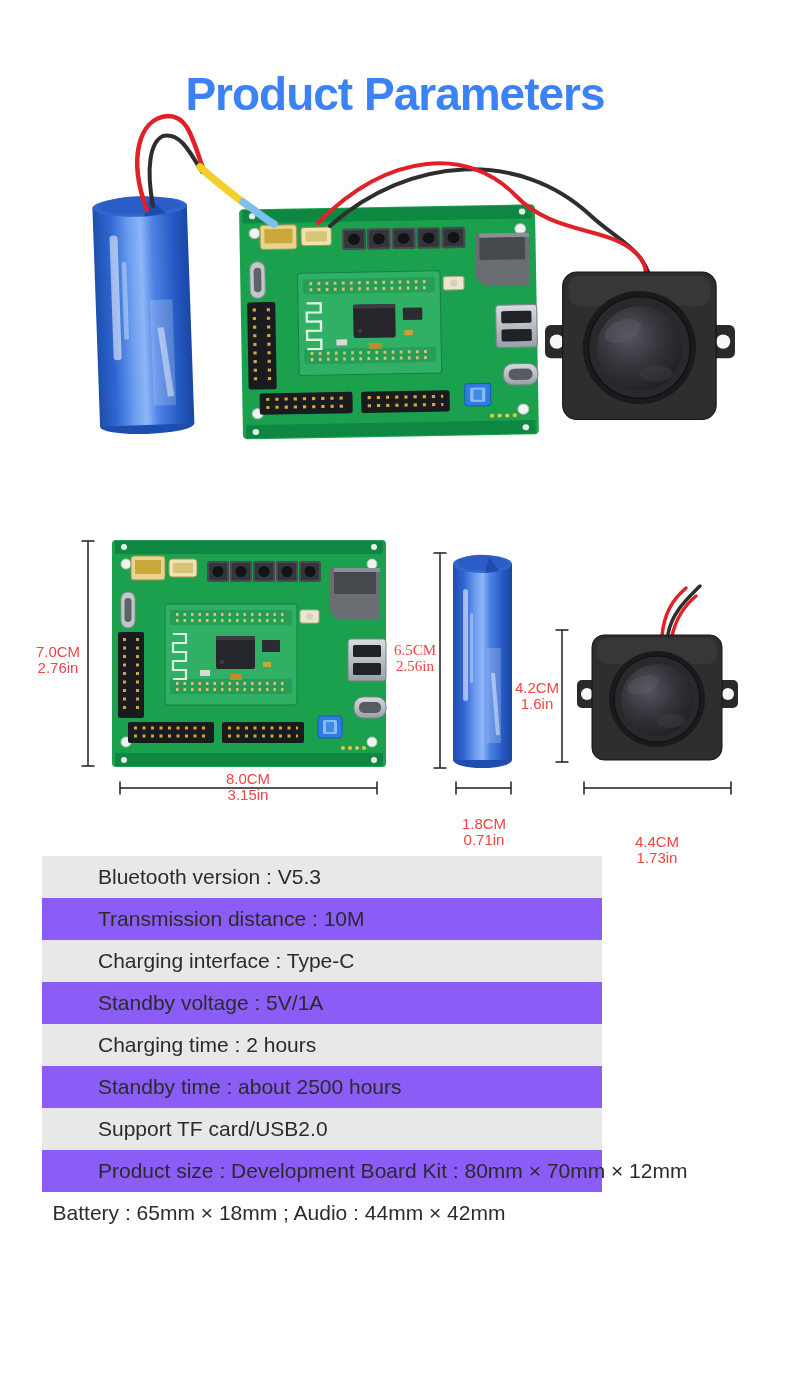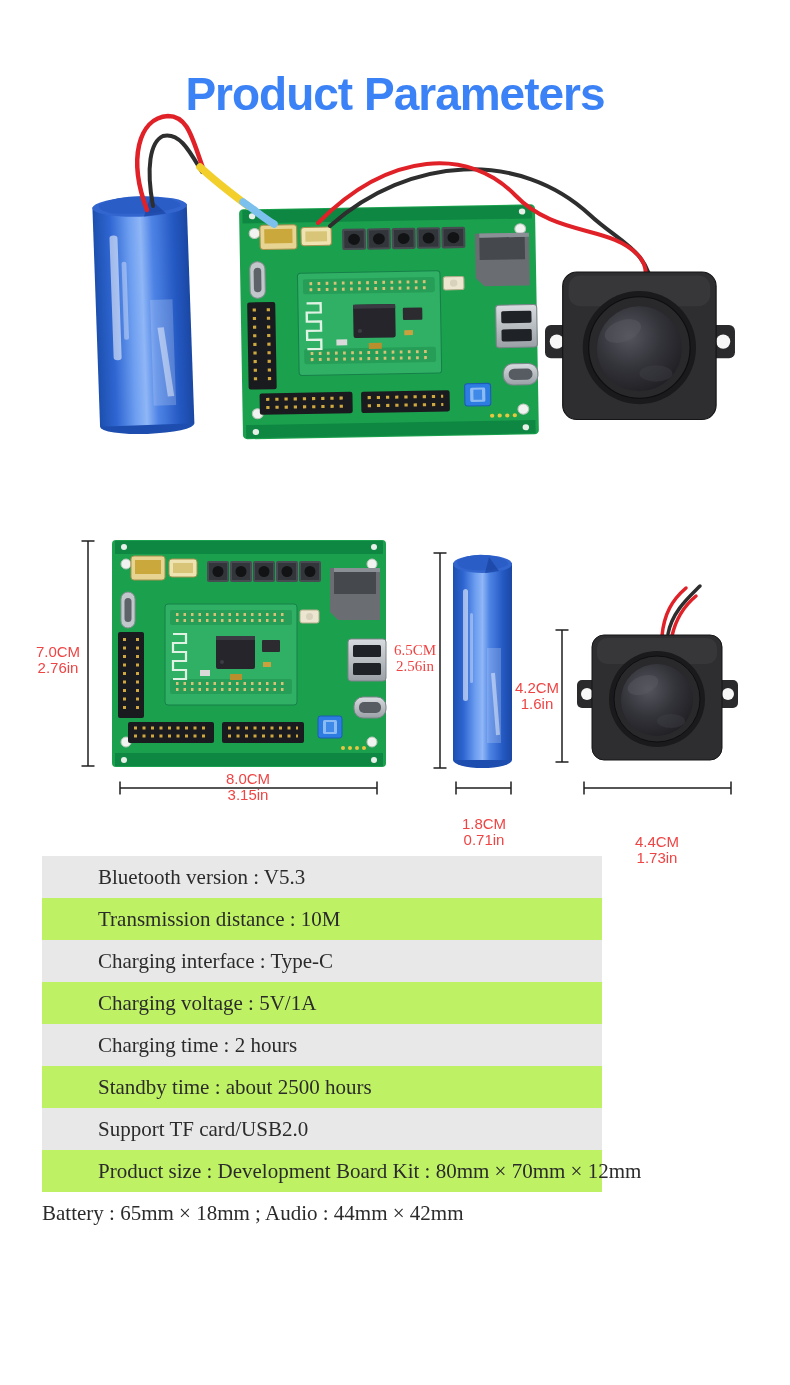--- a/index.html
+++ b/index.html
@@ -2,25 +2,25 @@
 <html><head>
 <meta charset="utf-8">
 <style>
   html,body{margin:0;padding:0;background:#ffffff;}
   .page{position:relative;width:790px;height:1385px;background:#ffffff;overflow:hidden;
         font-family:"Liberation Sans", sans-serif;}
   .title{position:absolute;top:70px;left:0;width:790px;text-align:center;
          font-size:46px;font-weight:bold;letter-spacing:-1px;color:#3b82f6;line-height:1.05;}
   .art{position:absolute;top:0;left:0;}
   .dim-label{position:absolute;text-align:center;font-size:15px;line-height:16px;color:#ef4444;}
-  .specs{position:absolute;top:856px;left:0;width:644px;font-family:Liberation Serif, serif;}
+  .specs{position:absolute;top:856px;left:0;width:644px;}
   .spec-row{height:42px;line-height:42px;margin:0 42px 0 42px;padding-left:56px;
-            font-size:21px;color:#2b2b2b;background:#bef264;white-space:nowrap;}
+            font-size:21px;color:#2b2b2b;background:#8b5cf6;white-space:nowrap;}
   .spec-row:nth-child(odd){background:#e8e8e8;}
-  .spec-row.continue{background:#ffffff !important;padding-left:0;padding-right:86px;text-align:left;}
+  .spec-row.continue{background:#ffffff !important;padding-left:0;padding-right:86px;text-align:center;}
 </style>
 </head>
 <body>
 
 <div class="page">
 
   <div class="title">Product Parameters</div>
 
   <svg class="art" width="790" height="845" viewBox="0 0 790 845">
     <defs>
@@ -246,21 +246,21 @@
   </div>
   <div class="dim-label" style="left:597px;top:798px;width:120px;margin-top:36px;">
     <div>4.4CM</div>
     <div>1.73in</div>
   </div>
 
   <div class="specs">
     <div class="spec-row">Bluetooth version : V5.3</div>
     <div class="spec-row">Transmission distance : 10M</div>
     <div class="spec-row">Charging interface : Type-C</div>
-    <div class="spec-row">Charging voltage : 5V/1A</div>
+    <div class="spec-row">Standby voltage : 5V/1A</div>
     <div class="spec-row">Charging time : 2 hours</div>
     <div class="spec-row">Standby time : about 2500 hours</div>
     <div class="spec-row">Support TF card/USB2.0</div>
     <div class="spec-row">Product size : Development Board Kit : 80mm × 70mm × 12mm</div>
     <div class="spec-row continue">Battery : 65mm × 18mm ; Audio : 44mm × 42mm</div>
   </div>
 
 </div>
 
 </body></html>

